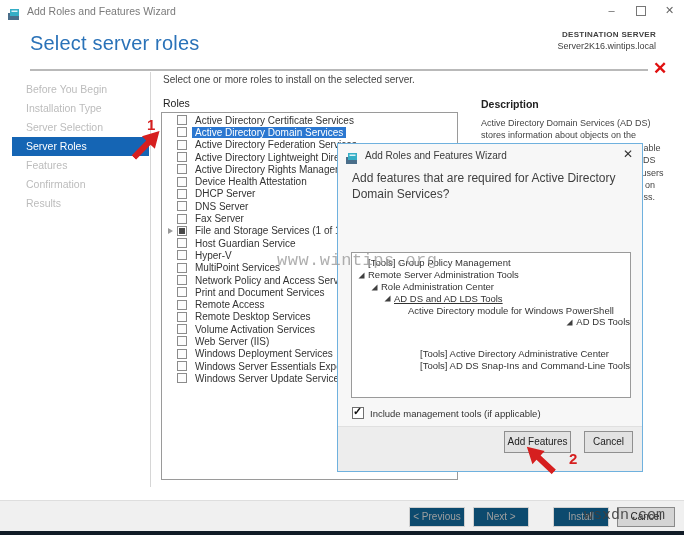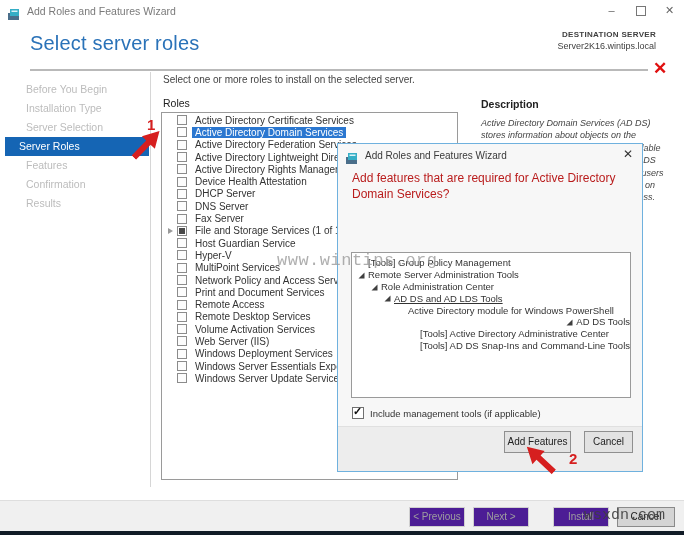--- a/index.html
+++ b/index.html
@@ -17,57 +17,57 @@
   
   .page-title{position:absolute;left:30px;top:32px;font-size:20px;color:#2a72b8;letter-spacing:.2px;}
   .dest{position:absolute;right:28px;top:30px;text-align:right;color:#3f3f3f;}
   .dest-label{font-size:8px;font-weight:bold;letter-spacing:.3px;}
   .dest-server{font-size:9px;margin-top:2px;}
   .header-rule{position:absolute;left:30px;top:69px;width:618px;height:2px;background:#b9b9b9;}
 
   
   .sidebar{position:absolute;left:0;top:80px;width:149px;}
   .side-item{height:19px;line-height:19px;padding-left:26px;font-size:10.5px;color:#bcbcbc;}
-  .side-item.active{background:#1565b4;color:#fff;margin-left:5px;padding-left:14px;height:19px;}
+  .side-item.active{background:#1565b4;color:#fff;margin-left:12px;padding-left:14px;height:19px;}
   .v-divider{position:absolute;left:150px;top:72px;height:415px;width:1px;background:#d6d6d6;}
 
   
   .instruction{position:absolute;left:163px;top:74px;font-size:10px;color:#444;}
   .roles-label{position:absolute;left:163px;top:97px;font-size:10.5px;color:#222;}
   .roles-box{position:absolute;left:161px;top:112px;width:297px;height:368px;border:1px solid #9a9a9a;background:#fff;overflow:hidden;padding-top:1px;box-sizing:border-box;}
   .role-row{display:flex;align-items:center;height:12.3px;padding-left:6px;font-size:10px;color:#333;white-space:nowrap;}
   .role-gutter{width:9px;display:flex;align-items:center;flex:none;}
   .role-check{width:8px;height:8px;border:1px solid #8b8b8b;background:#fcfcfc;margin-right:5px;flex:none;position:relative;}
   .role-check.partial{background:#fff;}
   .role-check.partial .inner{position:absolute;left:1px;top:1px;width:6px;height:6px;background:#4a4a4a;}
   .role-text{padding:0 3px;}
   .role-row.selected .role-text{background:#2b77d0;color:#fff;}
   .expander{width:0;height:0;border-top:3.5px solid transparent;border-bottom:3.5px solid transparent;border-left:5px solid #9a9a9a;margin-right:1px;}
 
   .desc-label{position:absolute;left:481px;top:98px;font-size:10.5px;font-weight:bold;color:#222;}
   .desc-lines{position:absolute;left:481px;top:117px;font-size:9px;line-height:12.4px;color:#444;}
-  .desc-lines div{white-space:nowrap;font-style:italic;}
+  .desc-lines div{white-space:nowrap;}
 
   
   .footer{position:absolute;left:0;top:500px;width:684px;height:31px;background:#f0f0f0;border-top:1px solid #dedede;}
   .bottom-bar{position:absolute;left:0;top:531px;width:684px;height:4px;background:#111b26;}
   .btn{position:absolute;top:507px;height:20px;box-sizing:border-box;font-size:10px;text-align:center;line-height:18px;}
-  .btn.disabled{background:#4c1d95;border:1px solid #cfcfcf;color:#9f9f9f;}
+  .btn.disabled{background:#0c4a6e;border:1px solid #cfcfcf;color:#9f9f9f;}
   .btn.cancel{background:#d4d4d4;border:1px solid #8a8a8a;color:#222;}
   #btn-prev{left:409px;width:56px;}
   #btn-next{left:473px;width:56px;}
   #btn-install{left:553px;width:56px;}
   #btn-cancel{left:617px;width:58px;}
 
   
   .popup{position:absolute;left:337px;top:143px;width:306px;height:329px;background:#f7f7f7;border:1px solid #6fb1de;z-index:10;box-sizing:border-box;}
   .popup-titlebar{position:absolute;left:0;top:0;right:0;height:22px;display:flex;align-items:center;}
   .popup-title-text{font-size:10px;color:#3a3a3a;}
   .popup-close{position:absolute;right:9px;top:3px;font-size:12px;color:#333;}
-  .popup-heading{position:absolute;left:14px;top:26px;font-size:12px;color:#b91c1c;line-height:16px;}
+  .popup-heading{position:absolute;left:14px;top:26px;font-size:12px;color:#404040;line-height:16px;}
   .popup-heading div{white-space:nowrap;}
   .popup-body{position:absolute;left:14px;top:76px;font-size:9.3px;color:#444;line-height:13px;}
   .popup-body div{white-space:nowrap;}
   .tree-box{position:absolute;left:13px;top:108px;width:280px;height:146px;background:#fff;border:1px solid #9a9a9a;overflow:hidden;padding-top:4px;box-sizing:border-box;}
   .tree-row{height:11.8px;font-size:9.5px;color:#333;white-space:nowrap;display:flex;align-items:center;}
   .tree-marker{flex:none;margin-right:3px;margin-top:1px;}
   .popup-strip{position:absolute;left:0;right:0;top:282px;bottom:0;background:#ededed;border-top:1px solid #e0e0e0;}
   .include-row{position:absolute;left:14px;top:263px;display:flex;align-items:center;font-size:9.5px;color:#333;}
   .include-check{width:10px;height:10px;border:1px solid #707070;background:#fff;margin-right:6px;position:relative;flex:none;}
   .include-check .mark{position:absolute;left:0px;top:-3px;font-size:11px;color:#111;font-weight:bold;}
@@ -305,21 +305,21 @@
         </div>
         <div class="tree-row" style="padding-left: 56px;">
           <span>Active Directory module for Windows PowerShell</span>
         </div>
         <div class="tree-row" style="padding-left: 41px; justify-content: flex-end;">
           <span class="tree-marker"><svg width="7" height="7" viewBox="0 0 7 7">
               <polygon points="6.5,0.5 6.5,6.5 0.5,6.5" fill="#3f3f3f"></polygon>
             </svg></span>
           <span>AD DS Tools</span>
         </div>
-        <div class="tree-row" style="padding-left: 68px;">
+        <div class="tree-row" style="padding-left: 68px; margin-top: 20px;">
           <span>[Tools] Active Directory Administrative Center</span>
         </div>
         <div class="tree-row" style="padding-left: 68px;">
           <span>[Tools] AD DS Snap-Ins and Command-Line Tools</span>
         </div>
       </div>
     <div class="popup-strip"></div>
     <div class="include-row">
       <span class="include-check">
           <span class="mark" id="include-mark">✓</span>

